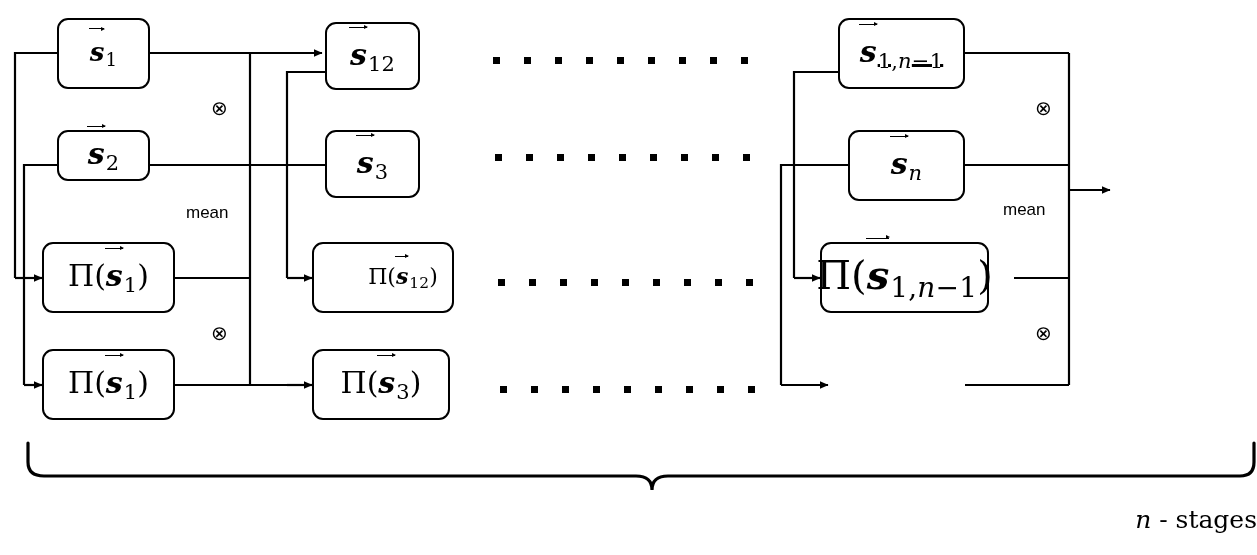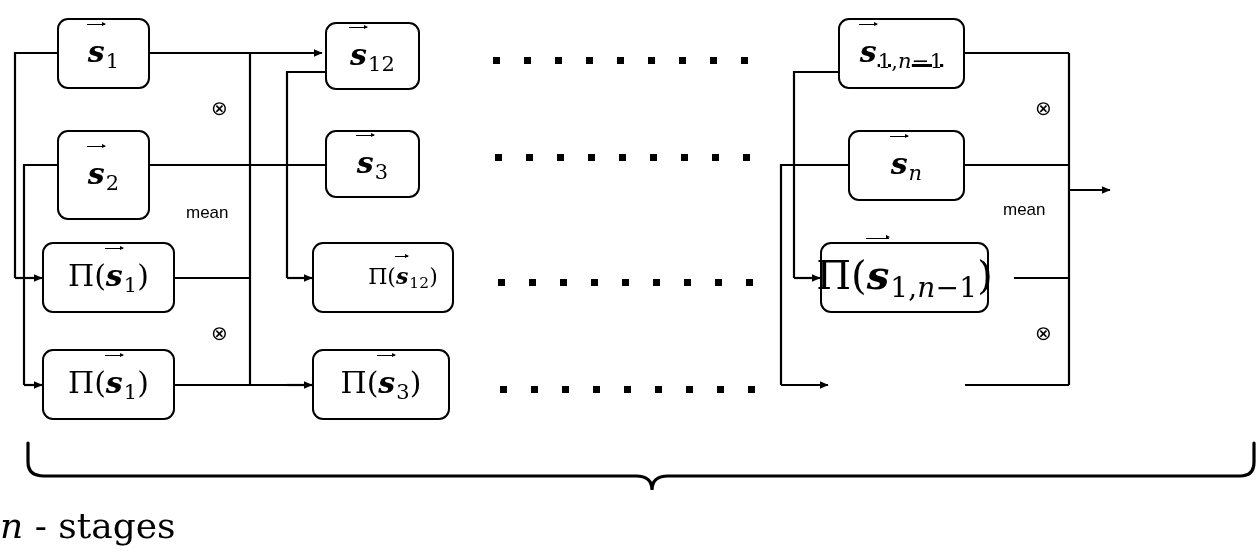--- a/index.html
+++ b/index.html
@@ -201,25 +201,25 @@
                Q28,476 44,476
                L636,476
                Q652,476 652,490
                Q652,476 668,476
                L1240,476
                Q1254,476 1254,462
                L1254,443"></path>
     </g>
   </svg>
 
-  <div class="node-box" style="left:57px; top:18px; width:93px; height:71px; font-size:30px;">
+  <div class="node-box" style="left:57px; top:18px; width:93px; height:71px; font-size:26px;">
     <span><span class="mathvec">s</span><span class="sub">1</span></span>
   </div>
 
-  <div class="node-box" style="left:57px; top:130px; width:93px; height:90px; font-size:30px;text-align:center;">
+  <div class="node-box" style="left:57px; top:130px; width:93px; height:51px; font-size:30px;text-align:center;">
     <span><span class="mathvec">s</span><span class="sub">2</span></span>
   </div>
 
   <div class="node-box" style="left:42px; top:242px; width:133px; height:71px; font-size:30px;">
     <span><span class="pi-glyph">Π(</span><span class="mathvec">s</span><span class="sub">1</span><span class="paren">)</span></span>
   </div>
 
   <div class="node-box" style="left:42px; top:349px; width:133px; height:71px; font-size:30px;">
     <span><span class="pi-glyph">Π(</span><span class="mathvec">s</span><span class="sub">1</span><span class="paren">)</span></span>
   </div>
@@ -304,17 +304,17 @@
   </div>
 
 
   <div class="otimes" style="left:1035px; top:98px; font-size:20px;">⊗</div>
 
   <div class="label-text" style="left:1003px; top:200px; font-size:17px;">mean</div>
 
   <div class="otimes" style="left:1035px; top:323px; font-size:20px;">⊗</div>
 
 
-  <div class="caption" style="left:0; top:505px; width:1257px; text-align:left; font-size:36px;">
+  <div class="caption" style="left:0; top:505px; width:1257px; text-align:right; font-size:25px;">
     <span class="it">n</span><span> - </span><span>stages</span>
   </div>
 
 </div>
 
 </body></html>

